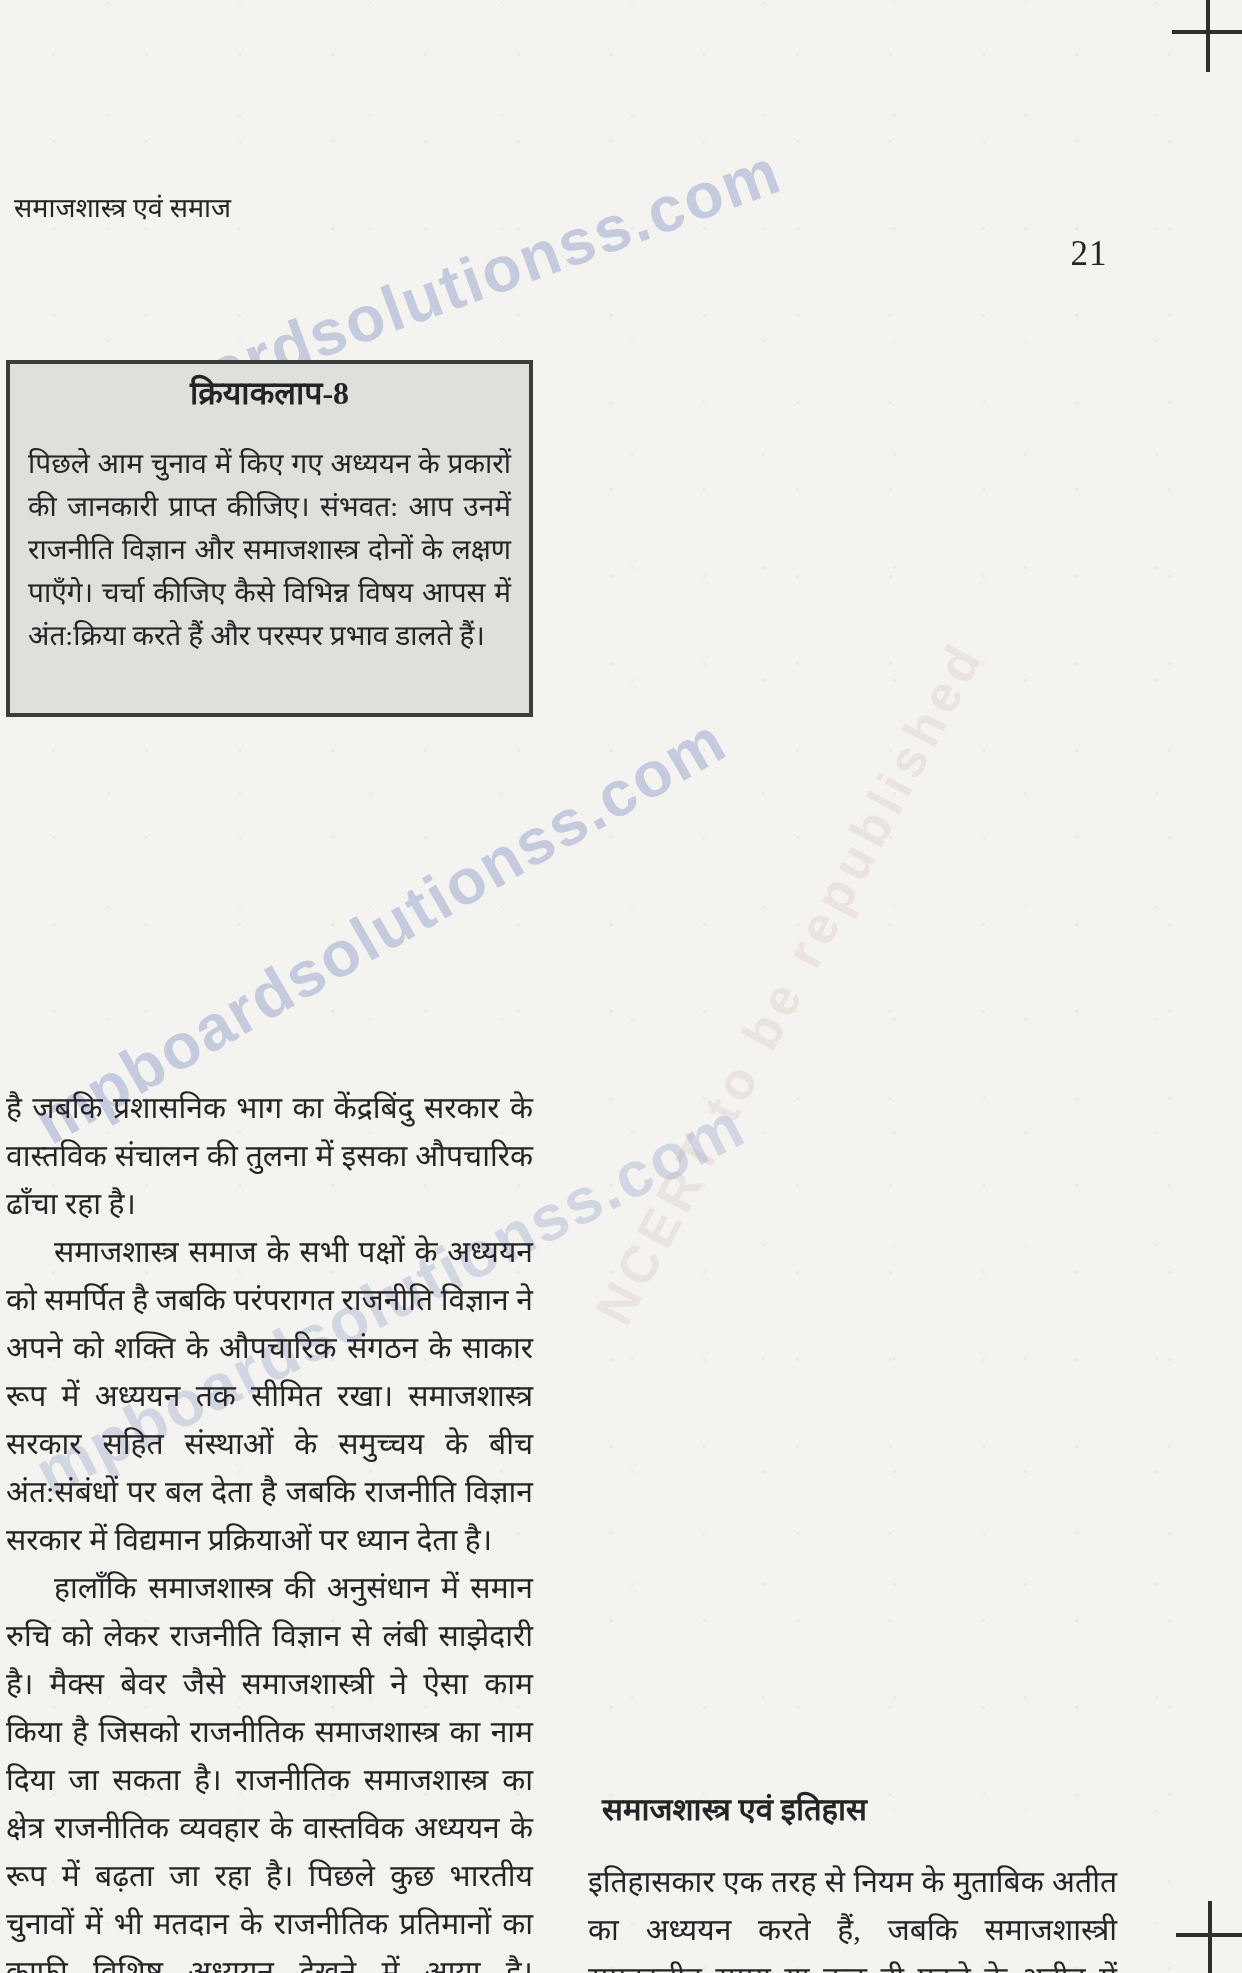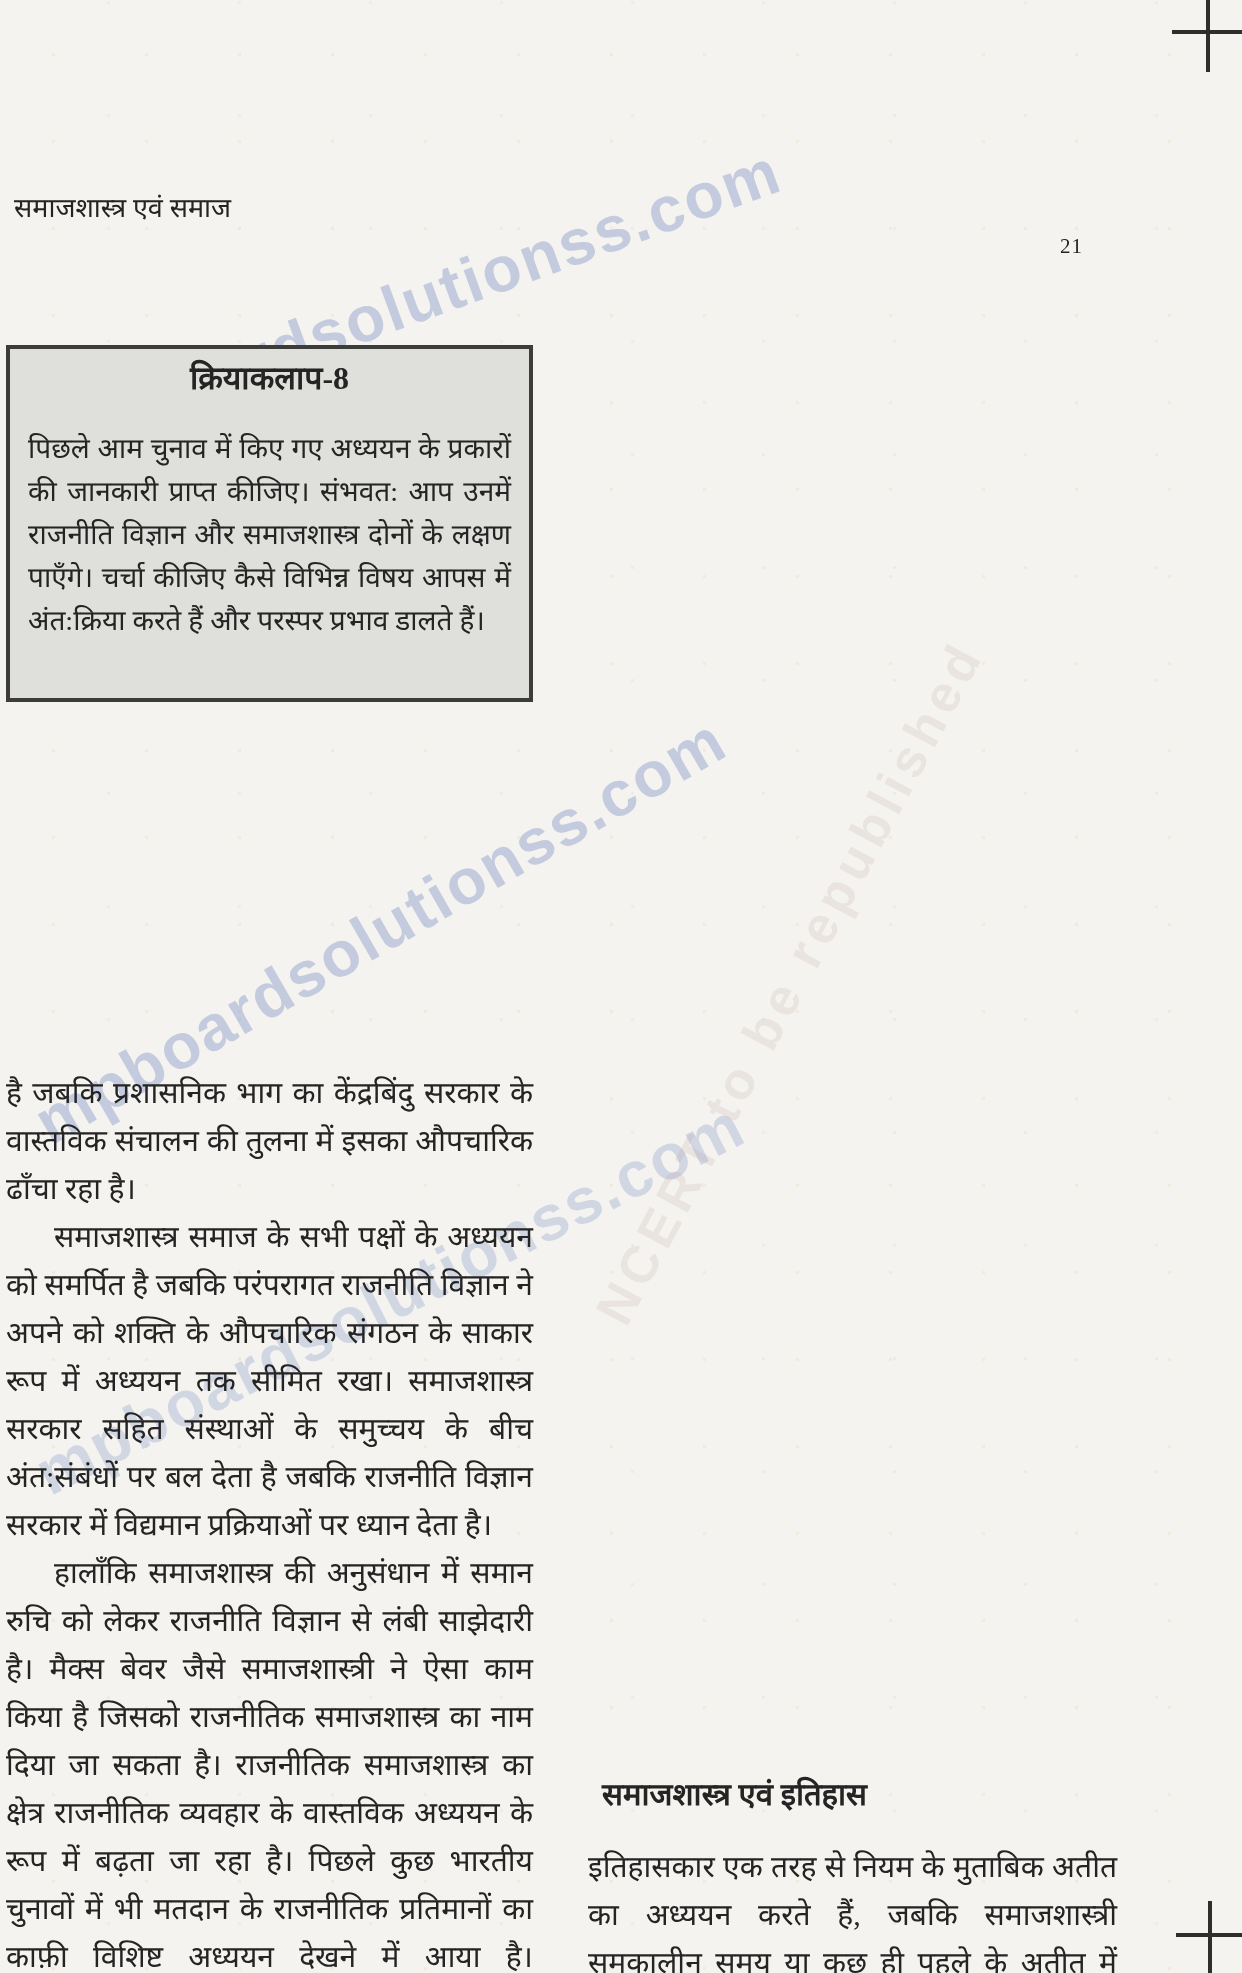--- a/index.html
+++ b/index.html
@@ -31,21 +31,21 @@
   .wm-ghost{
     position:absolute;z-index:1;left:610px;top:1290px;white-space:nowrap;pointer-events:none;
     transform:rotate(-62deg);transform-origin:0 50%;
     font-family:"Liberation Sans","DejaVu Sans",sans-serif;
     font-weight:700;font-size:52px;letter-spacing:6px;
     color:rgba(186,148,158,0.16);
   }
   .content{position:relative;z-index:2;}
   
   .hdr-title{left:14px;top:188px;font-size:27px;}
-  .folio{left:1060px;top:197px;width:58px;text-align:left;font-size:21px;letter-spacing:1px;}
+  .folio{left:1060px;top:197px;width:58px;text-align:center;font-size:35px;letter-spacing:1px;}
   
   .activity-box{
     background:#dfe0db;border:4px solid #3c3c3a;box-sizing:border-box;
   }
   .box8{left:6px;top:283px;width:527px;height:357px;}
   .activity-title{
     text-align:center;font-weight:bold;font-size:32px;margin:0;
   }
   .box8 .activity-title{margin-top:6px;}
   .activity-body{

